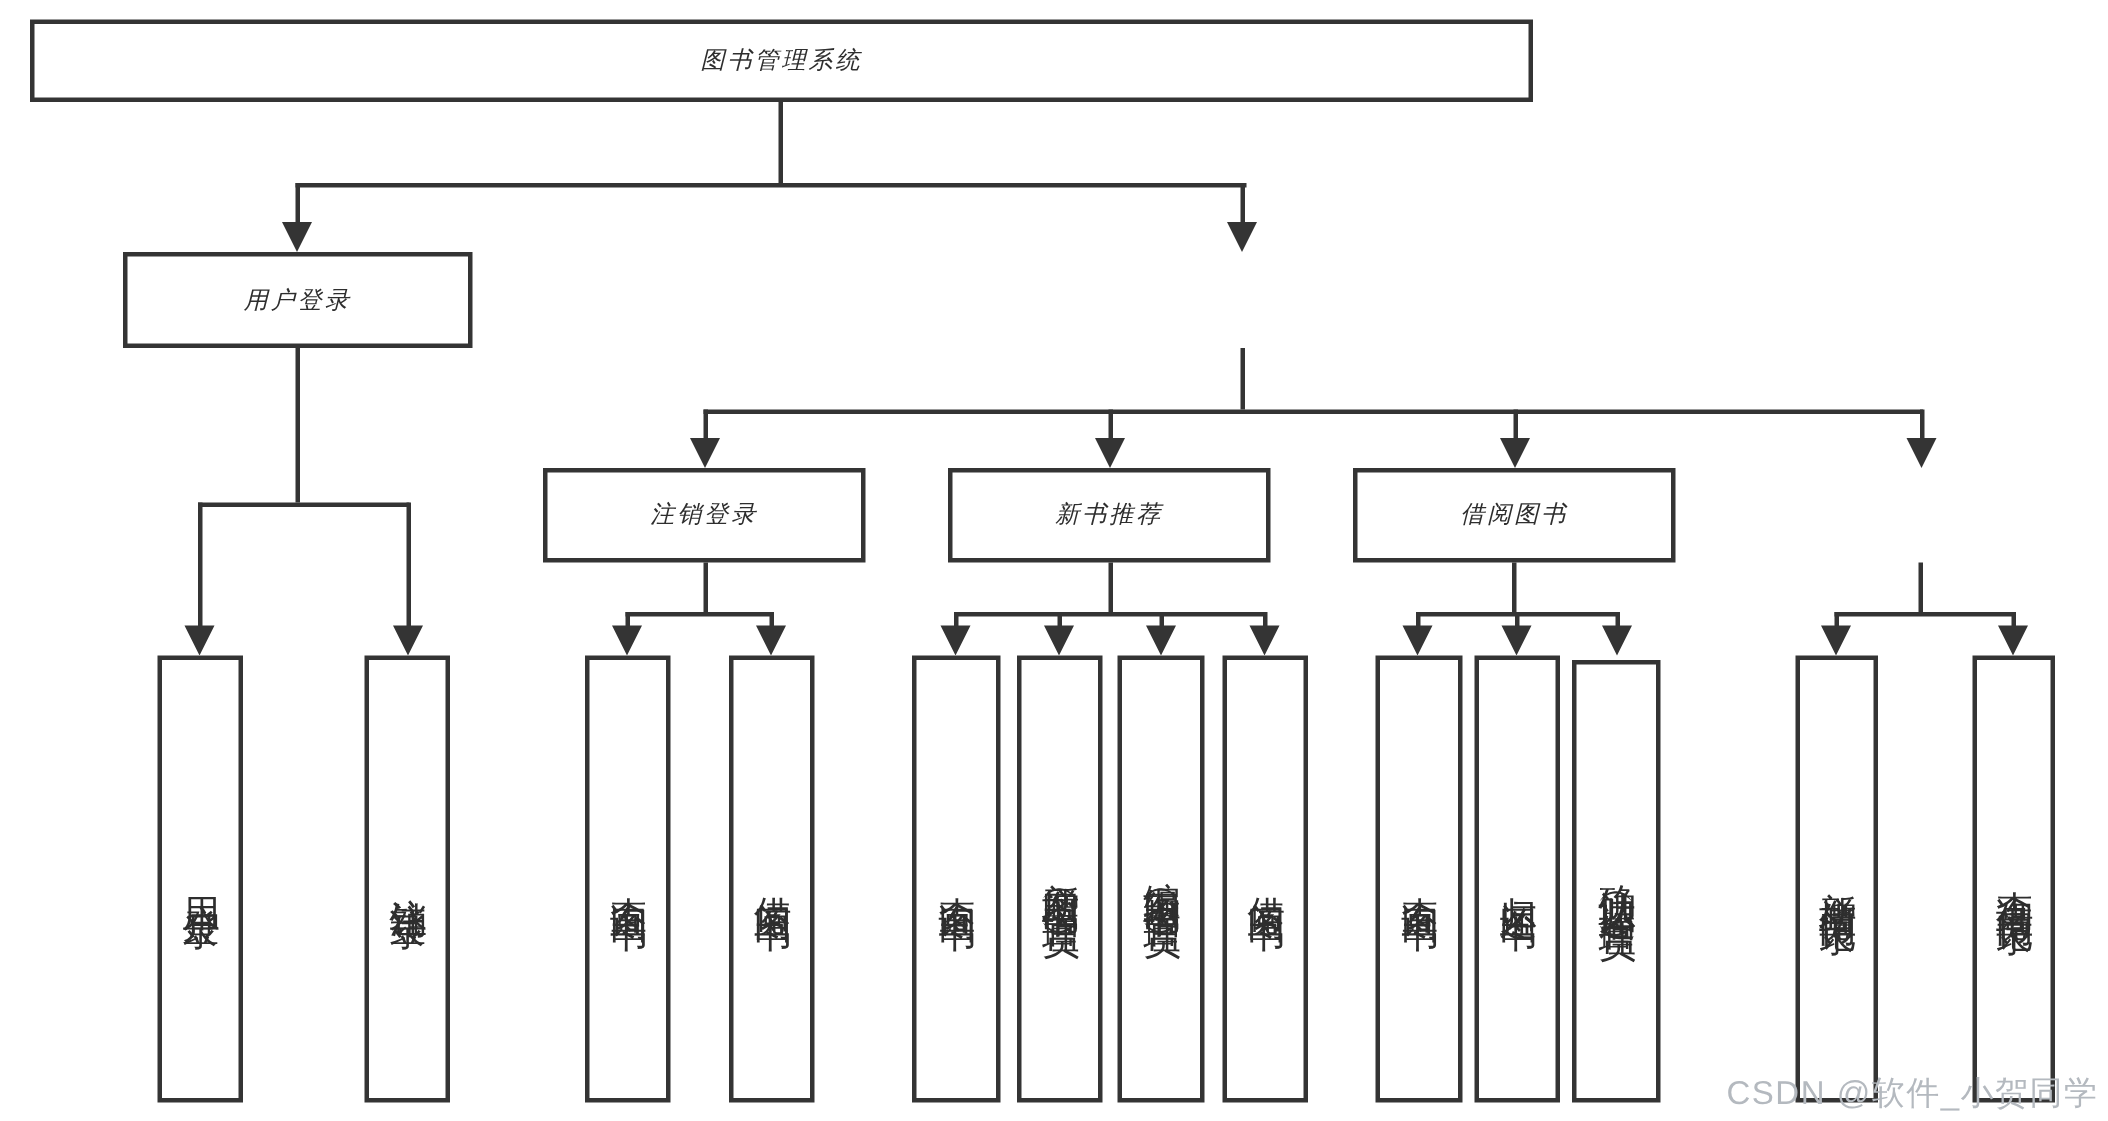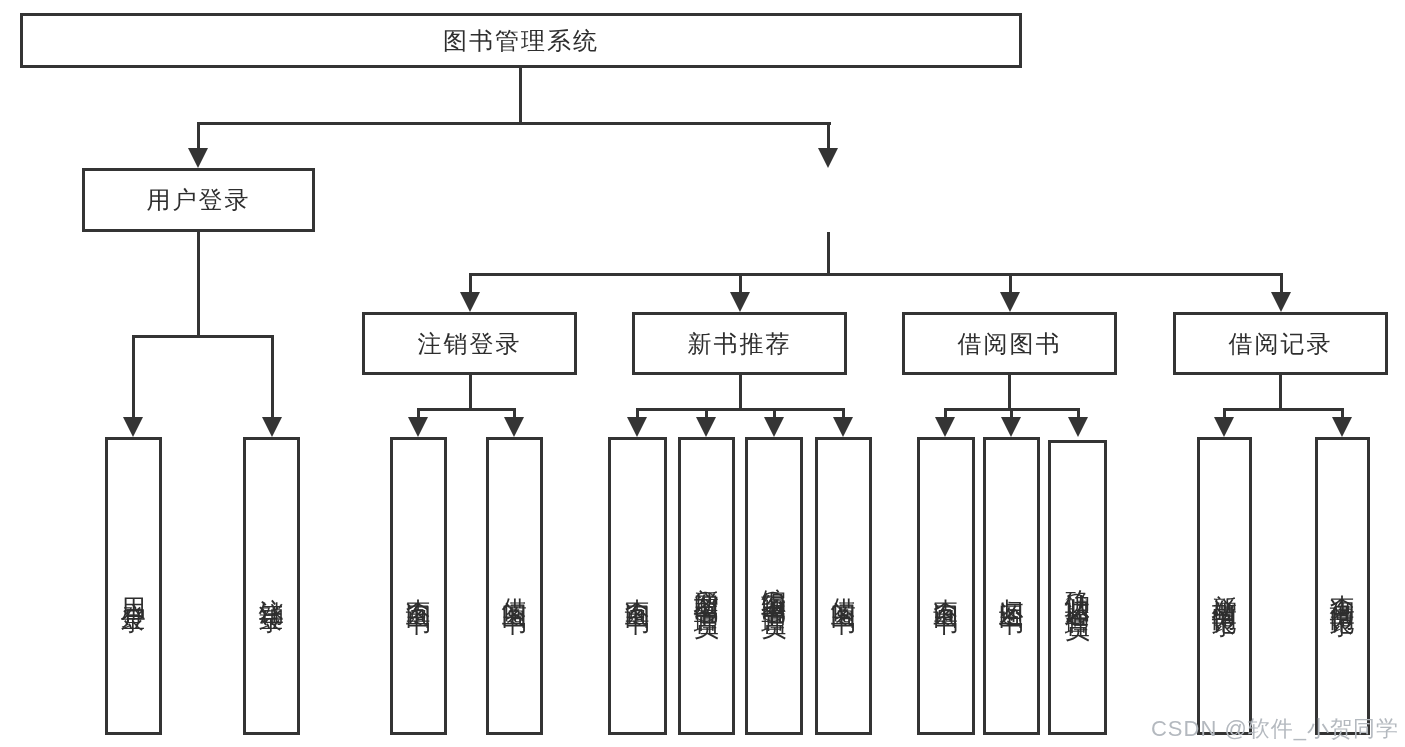--- a/index.html
+++ b/index.html
@@ -9,21 +9,21 @@
     font-family:"Liberation Sans","DejaVu Sans",sans-serif;
   }
   .canvas{position:relative;width:1405px;height:747px;background:#ffffff;overflow:hidden;}
 
   
   .box{
     position:absolute;box-sizing:border-box;
     border:3px solid #343434;background:#ffffff;color:#2e2e2e;
     display:flex;align-items:center;justify-content:center;
   }
-  .hlabel{font-size:24px;letter-spacing:2px;white-space:nowrap;}
+  .hlabel{font-size:16px;letter-spacing:2px;white-space:nowrap;font-style:italic;}
   .vtext{
     writing-mode:vertical-rl;text-orientation:mixed;
     font-size:25px;line-height:1.05;letter-spacing:4px;white-space:nowrap;
   }
 
   
   .vline{position:absolute;width:3px;background:#343434;}
   .hline{position:absolute;height:3px;background:#343434;}
   .arrow{position:absolute;width:20px;}
   .arrow::before{
@@ -72,23 +72,20 @@
   <div class="arrow" style="left:1271px;top:273px;height:39px"></div>
 
   <div class="box" style="left:362px;top:312px;width:215px;height:63px">
     <span class="hlabel">注销登录</span>
   </div>
   <div class="box" style="left:632px;top:312px;width:215px;height:63px">
     <span class="hlabel">新书推荐</span>
   </div>
   <div class="box" style="left:902px;top:312px;width:215px;height:63px">
     <span class="hlabel">借阅图书</span>
-  </div>
-  <div class="box" style="left:1173px;top:312px;width:215px;height:63px">
-    <span class="hlabel">借阅记录</span>
   </div>
 
   <div class="vline" style="left:469px;top:375px;height:33px"></div>
   <div class="hline" style="left:417px;top:408px;width:99px"></div>
   <div class="arrow" style="left:408px;top:408px;height:29px"></div>
   <div class="arrow" style="left:504px;top:408px;height:29px"></div>
 
   <div class="vline" style="left:739px;top:375px;height:33px"></div>
   <div class="hline" style="left:636px;top:408px;width:208px"></div>
   <div class="arrow" style="left:627px;top:408px;height:29px"></div>

